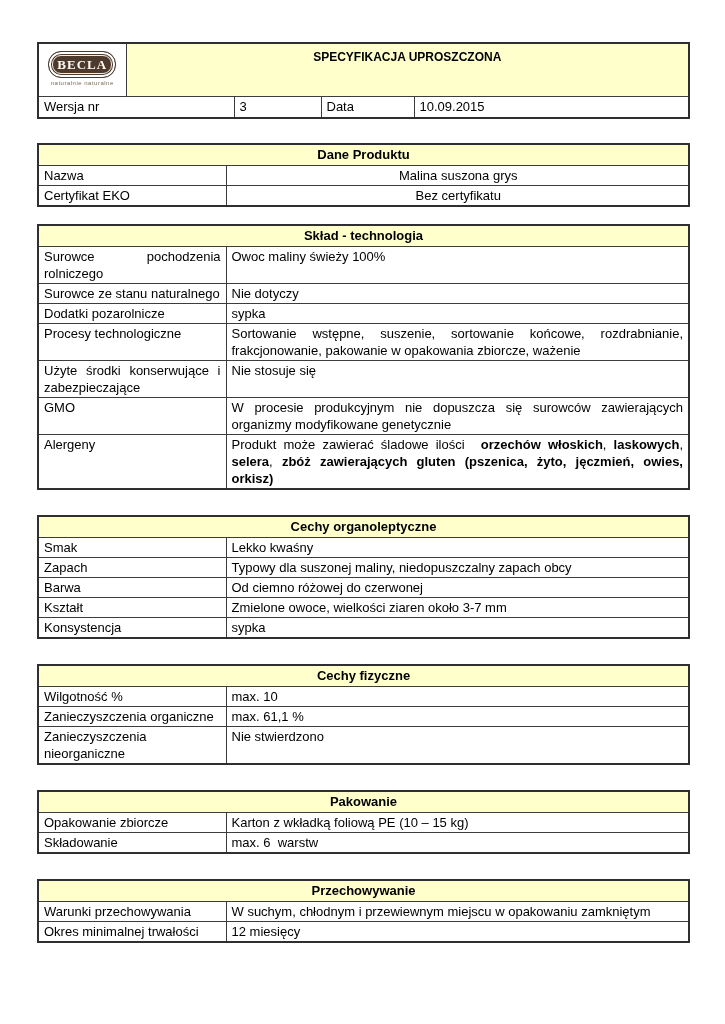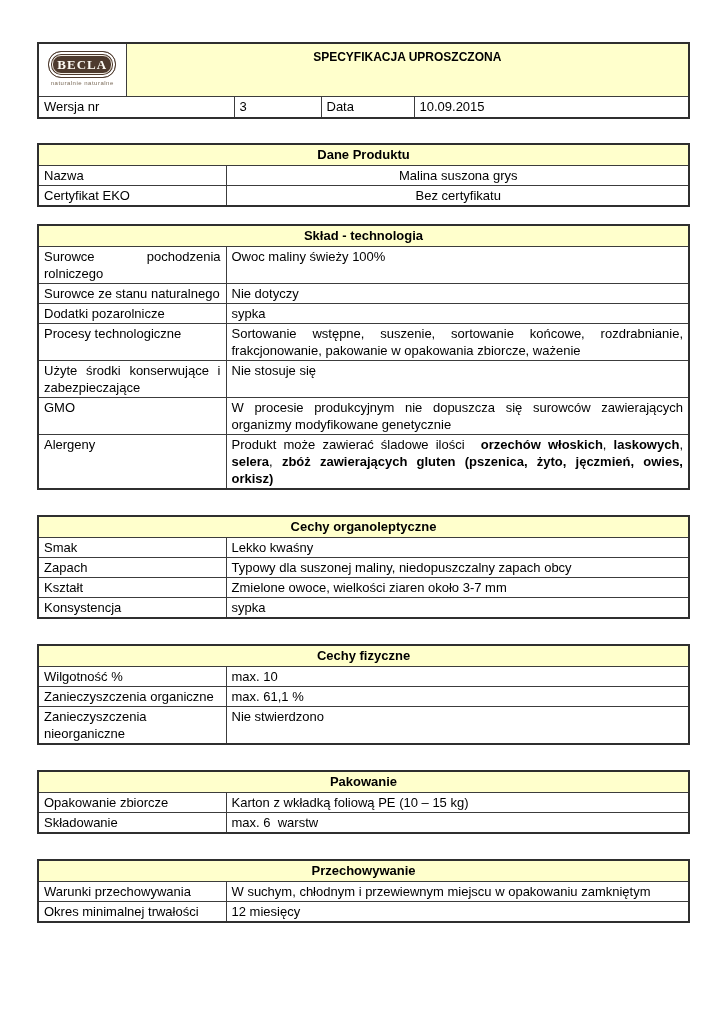--- a/index.html
+++ b/index.html
@@ -169,20 +169,24 @@
         </tr>
       <tr>
             <td class="label">Smak</td>
             <td class="value">Lekko kwaśny</td>
           </tr>
           <tr>
             <td class="label">Zapach</td>
             <td class="value">Typowy dla suszonej maliny, niedopuszczalny zapach obcy</td>
           </tr>
           <tr>
+            <td class="label">Barwa</td>
+            <td class="value">Od ciemno różowej do czerwonej</td>
+          </tr>
+          <tr>
             <td class="label">Kształt</td>
             <td class="value">Zmielone owoce, wielkości ziaren około 3-7 mm</td>
           </tr>
           <tr>
             <td class="label">Konsystencja</td>
             <td class="value">sypka</td>
           </tr>
         </tbody>
     </table>
 

